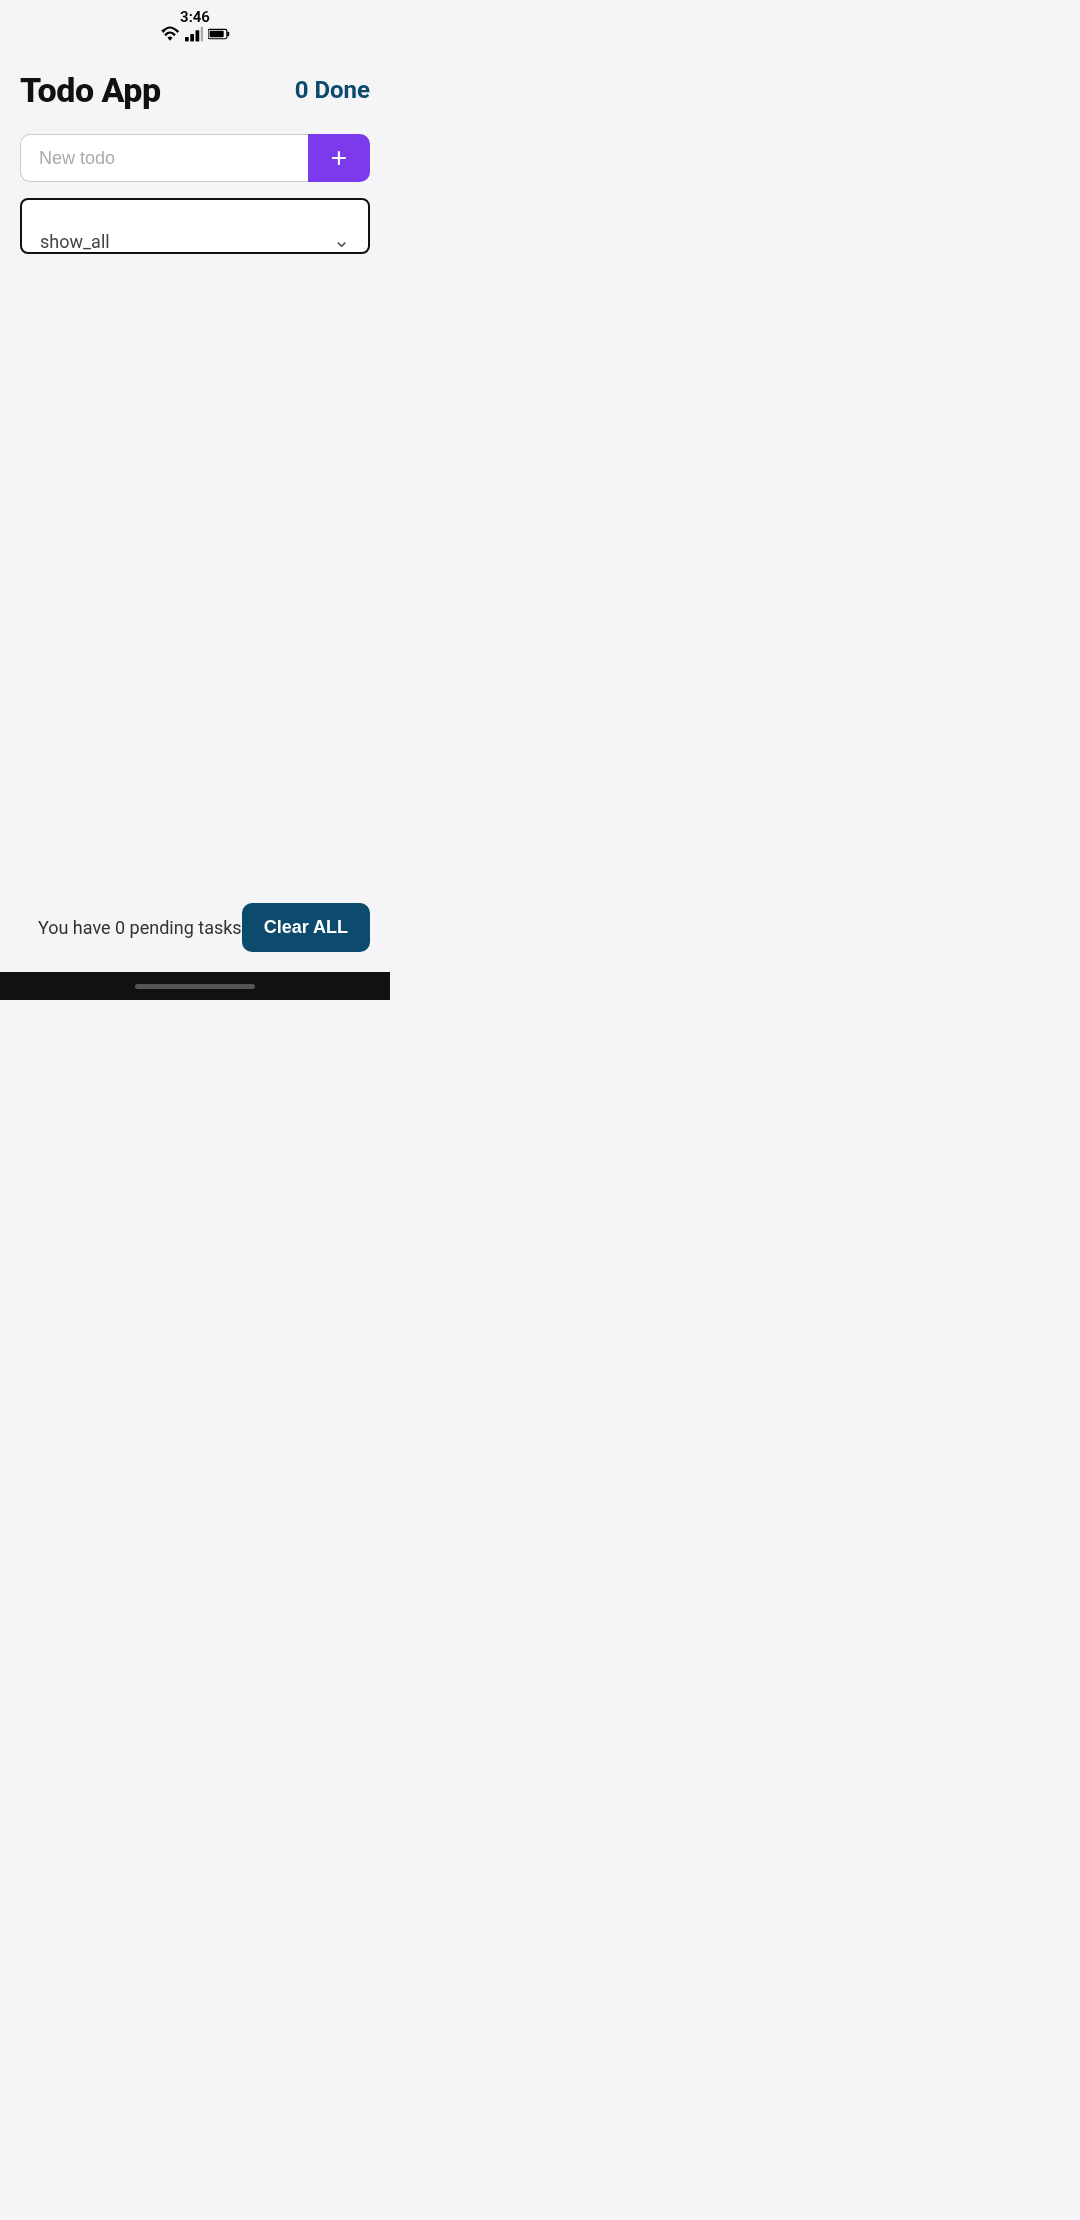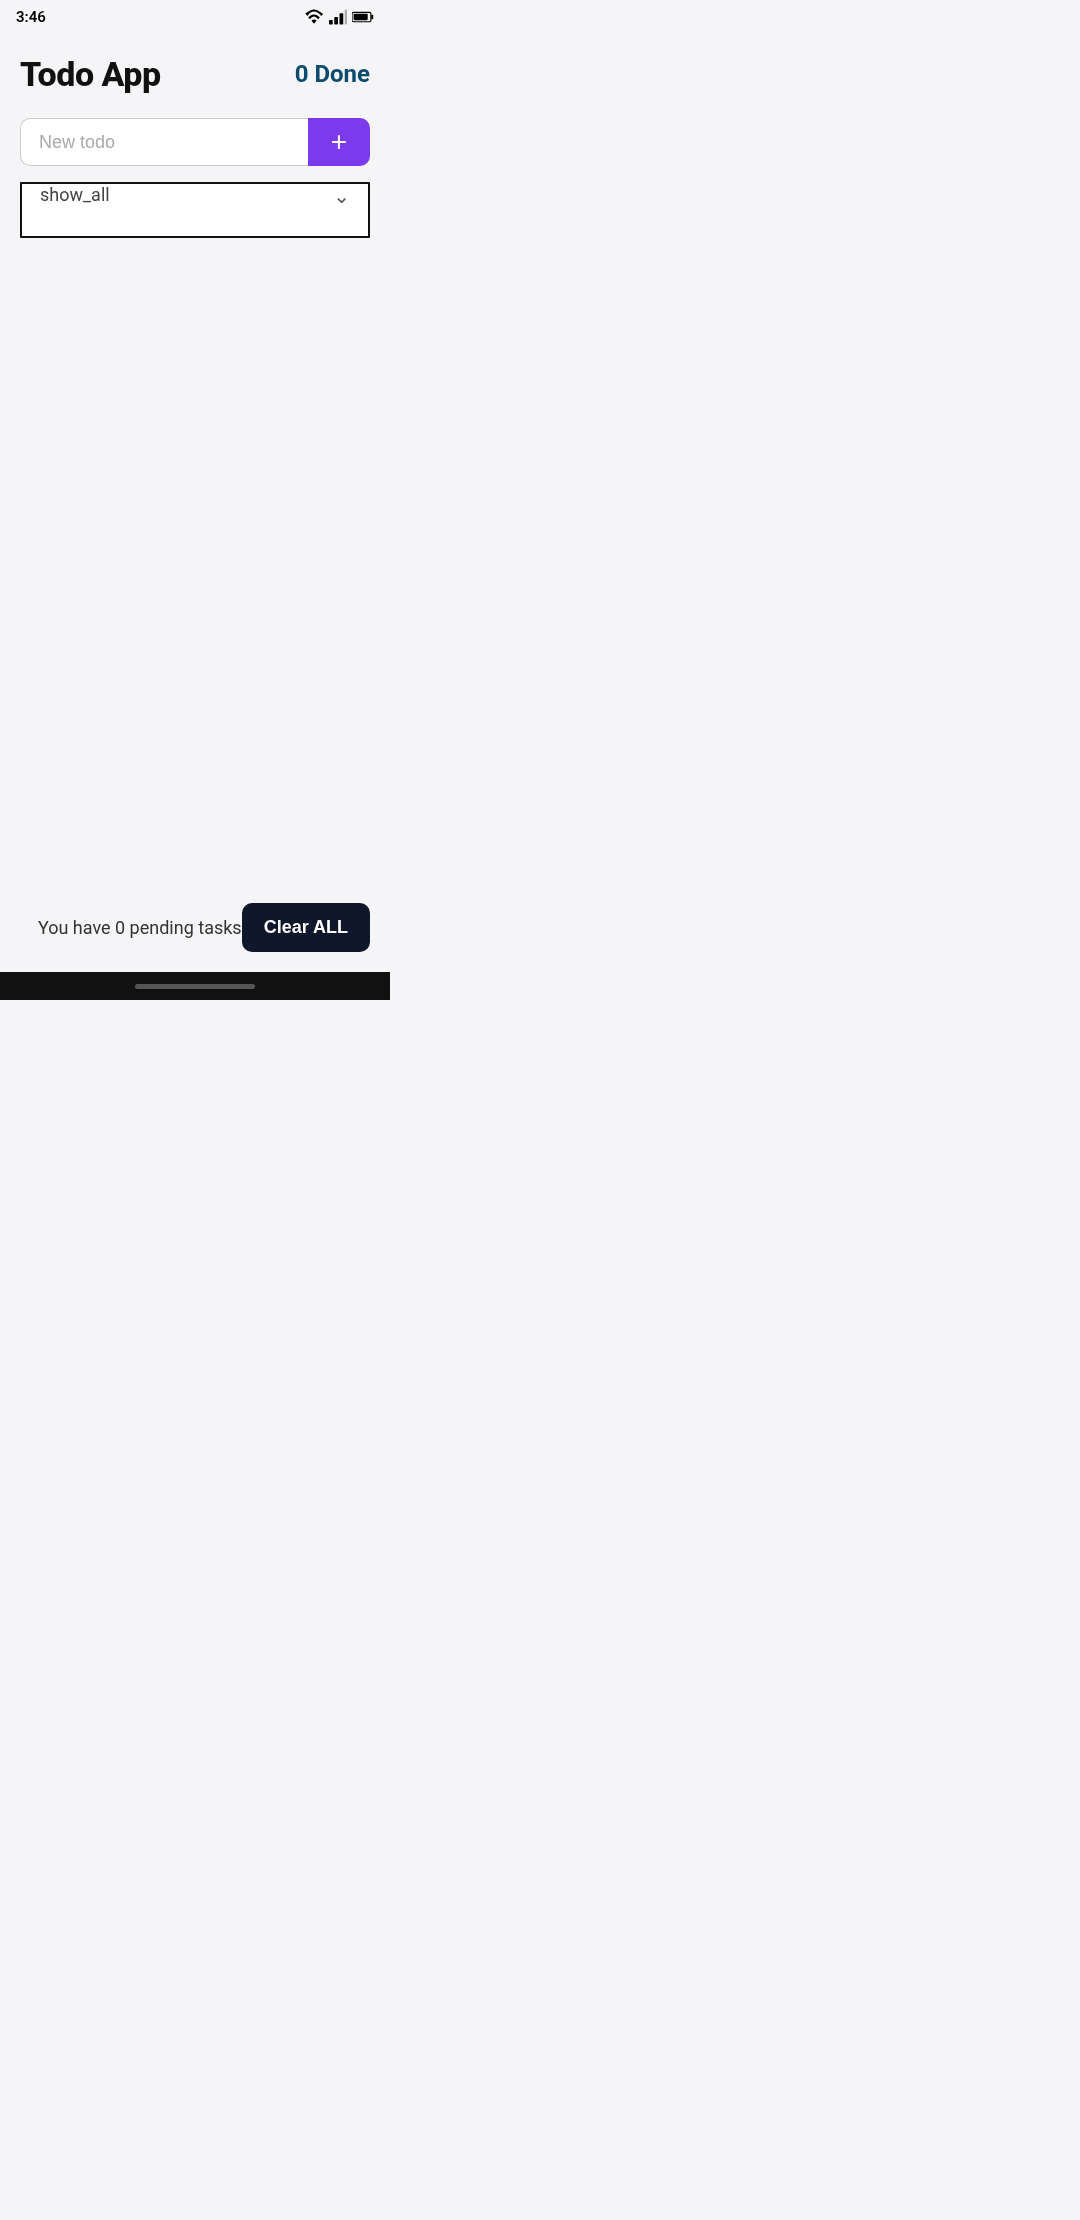--- a/index.html
+++ b/index.html
@@ -20,20 +20,21 @@
       overflow: hidden;
     }
 
     
     .status-bar {
       display: flex;
       justify-content: space-between;
       align-items: center;
       padding: 8px 16px 4px;
       background: #f5f5f7;
+      flex-direction: column;
     }
 
     .status-time {
       font-size: 15px;
       font-weight: 600;
       color: #000;
     }
 
     .status-icons {
       display: flex;
@@ -110,24 +111,24 @@
       cursor: pointer;
       color: #fff;
       font-size: 28px;
       font-weight: 300;
       line-height: 1;
     }
 
     
     .filter-dropdown {
       display: flex;
-      align-items: flex-start;
+      align-items: flex-end;
       justify-content: space-between;
       border: 2px solid #111;
-      border-radius: 1px;
+      border-radius: 8px;
       padding: 0 18px;
       height: 56px;
       background: #fff;
       cursor: pointer;
       font-size: 18px;
       color: #333;
     }
 
     .filter-dropdown-label {
       font-size: 18px;
@@ -153,21 +154,21 @@
       background: #f5f5f7;
     }
 
     .pending-text {
       font-size: 18px;
       color: #333;
       font-weight: 400;
     }
 
     .clear-all-button {
-      background: #0f172a;
+      background: #0c4a6e;
       color: #fff;
       border: none;
       border-radius: 10px;
       padding: 14px 22px;
       font-size: 18px;
       font-weight: 600;
       cursor: pointer;
     }
 
     

